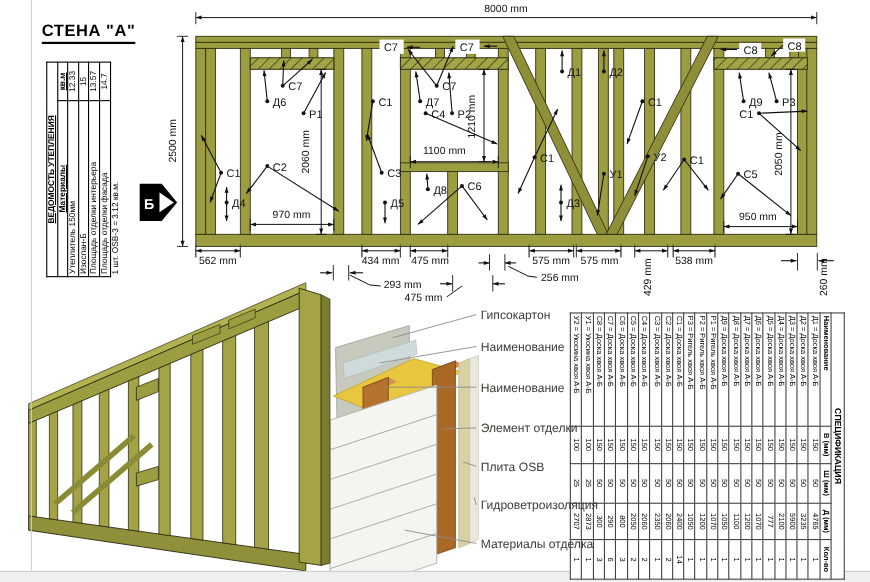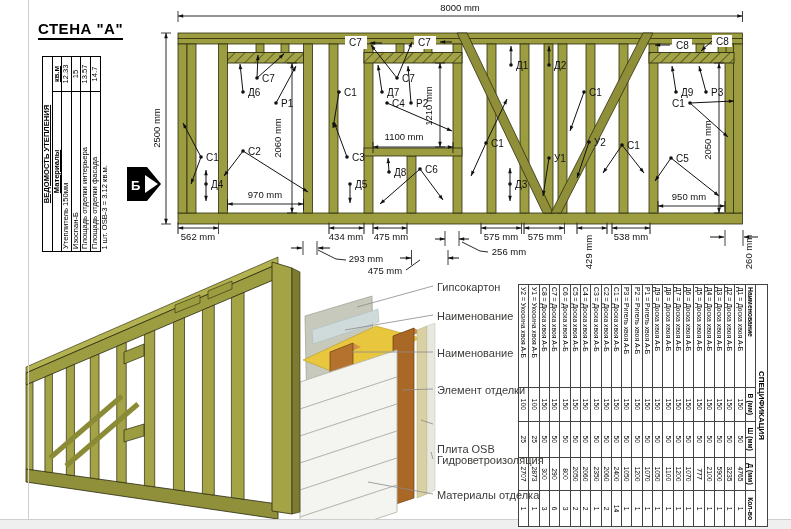--- a/index.html
+++ b/index.html
@@ -727,17 +727,17 @@
           </tr>
         </tbody>
       </table>
   </div>
 
   <div id="layer-labels">
       <div class="layer-label" style="top: 281px;">Гипсокартон</div>
       <div class="layer-label" style="top: 310px;">Наименование</div>
       <div class="layer-label" style="top: 347px;">Наименование</div>
       <div class="layer-label" style="top: 384px;">Элемент отделки</div>
-      <div class="layer-label" style="top: 419px; margin-top: 24px;">Плита OSB</div>
+      <div class="layer-label" style="top: 419px;">Плита OSB</div>
       <div class="layer-label" style="top: 454px;">Гидроветроизоляция</div>
       <div class="layer-label" style="top: 489px;">Материалы отделка</div>
     </div>
 </div>
 
 </body></html>

